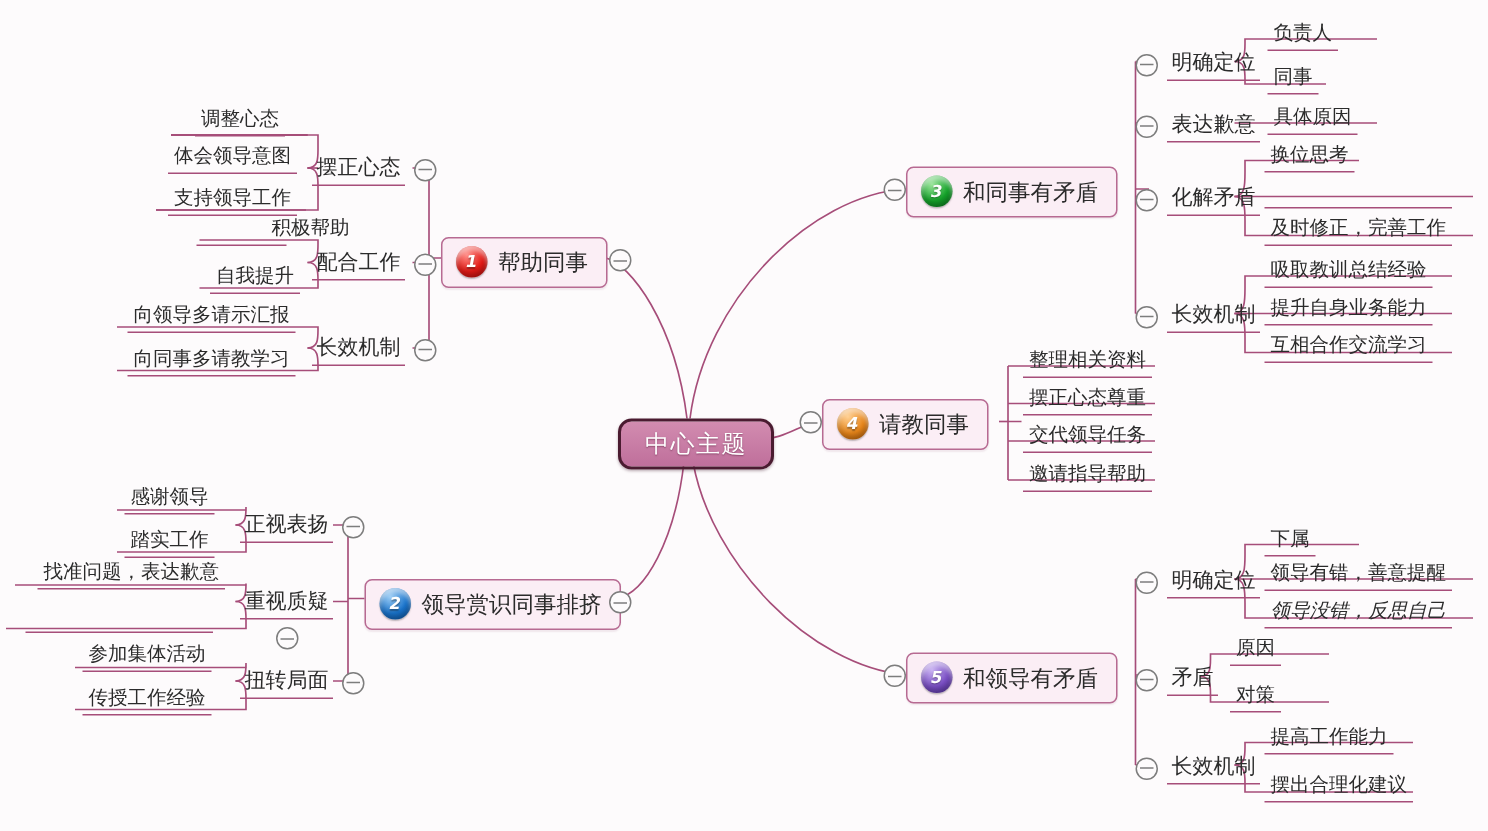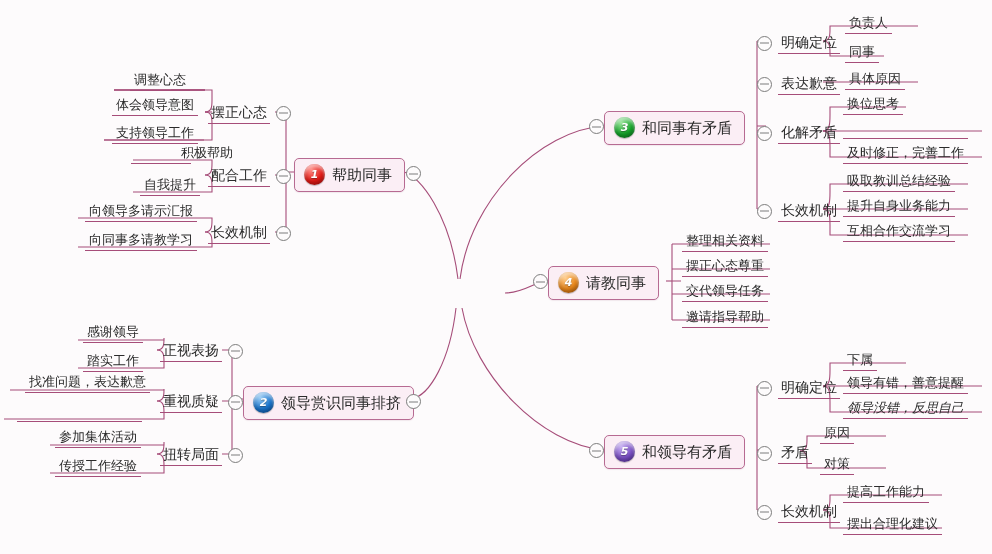--- a/index.html
+++ b/index.html
@@ -253,20 +253,23 @@
         <path d="M 843,418.5 L 968,418.5"></path>
         <path d="M 778,463.5 L 812,463.5"></path>
         <path d="M 820,443.5 L 854,443.5"></path>
         <path d="M 820,474.5 L 854,474.5"></path>
         <path d="M 778,522.5 L 840,522.5"></path>
         <path d="M 843,502.5 L 929,502.5"></path>
         <path d="M 843,534.5 L 942,534.5"></path>
       </g>
     </svg>
 
+  <div class="node central" style="left:412px; top:279px;">
+    <span class="label">中心主题</span>
+  </div>
 
   <div class="node main-node" style="left:294px; top:158px;">
     <span class="badge badge-red">1</span>
     <span class="label">帮助同事</span>
   </div>
   <div class="toggle toggle-free" style="left:406px; top:166px;"></div>
 
   <div class="node sub-node" style="left:208px; top:103px;">
     <span class="label">摆正心态</span>
     <span class="toggle"></span>
@@ -313,21 +316,21 @@
     <span class="label">正视表扬</span>
     <span class="toggle"></span>
   </div>
   <div class="node leaf-node" style="left:83px; top:323px;">
     <span class="label">感谢领导</span>
   </div>
   <div class="node leaf-node" style="left:83px; top:352px;">
     <span class="label">踏实工作</span>
   </div>
 
-  <div class="node sub-node" style="left:160px; top:392px;">
+  <div class="node sub-node" style="left:160px; top:392px;flex-direction:column;">
     <span class="label">重视质疑</span>
     <span class="toggle"></span>
   </div>
   <div class="node leaf-node" style="left:25px; top:373px;">
     <span class="label">找准问题，表达歉意</span>
   </div>
 
   <div class="node sub-node" style="left:160px; top:445px;">
     <span class="label">扭转局面</span>
     <span class="toggle"></span>

